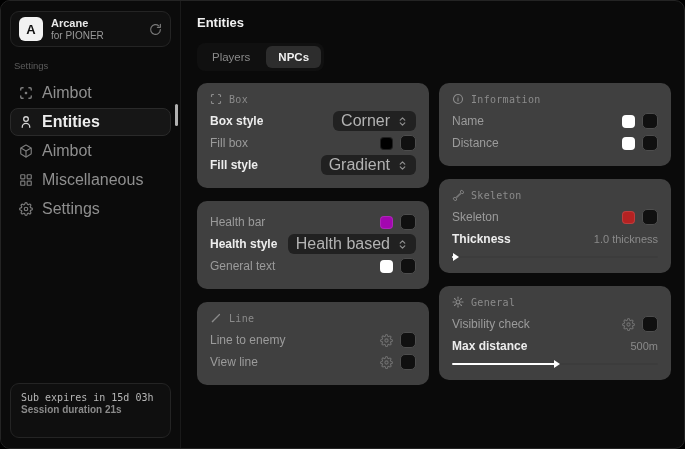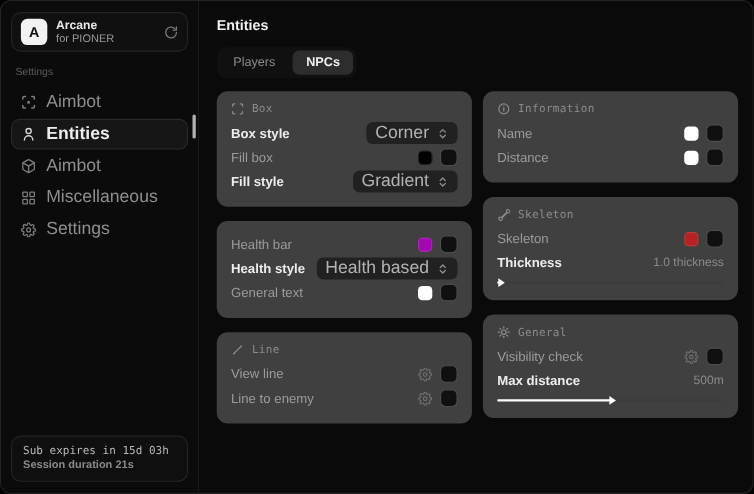--- a/index.html
+++ b/index.html
@@ -41,21 +41,21 @@
   }
   .nav-item .nico { width:14px; height:14px; color:#7d7d7d; flex:0 0 14px; }
   .nav-item.active { background:#161616; border-color:#2a2a2a; color:#ededed; font-weight:700; }
   .nav-item.active .nico { color:#d6d6d6; }
   .side-scroll {
     position:absolute; right:2px; top:103px; width:3px; height:22px;
     background:#cfcfcf; border-radius:2px; opacity:.85;
   }
   .side-footer {
     margin-top:auto; border:1px solid #242424; background:#0f0f0f;
-    border-radius:9px; padding:8px 10px 9px;
+    border-radius:9px; padding:8px 10px 22px;
   }
   .sub-expires { font-family:"DejaVu Sans Mono", monospace; font-size:10px; color:#b7b7b7; }
   .session { font-size:10px; color:#8a8a8a; margin-top:1px; font-weight:700; }
 
   
   .main { flex:1; padding:14px 13px 14px 16px; display:flex; flex-direction:column; }
   .page-title { font-size:13px; font-weight:700; color:#f1f1f1; }
   .tabs {
     margin-top:13px; display:inline-flex; gap:4px; background:#101010;
     border-radius:8px; padding:3px; align-self:flex-start;
@@ -317,32 +317,32 @@
         </section>
 
         <section class="card">
           <div class="card-head">
             <svg class="cico" viewBox="0 0 24 24">
                 <use href="#i-diagline"></use>
               </svg>
             <span>Line</span>
           </div>
           <div class="row">
-            <span class="rlabel">View line</span>
+            <span class="rlabel">Line to enemy</span>
             <span class="rctrl">
               <button class="mini-gear">
                 <svg viewBox="0 0 24 24">
                     <use href="#i-gear"></use>
                   </svg>
               </button>
               <span class="checkbox"></span>
             </span>
           </div>
           <div class="row">
-            <span class="rlabel">Line to enemy</span>
+            <span class="rlabel">View line</span>
             <span class="rctrl">
               <button class="mini-gear">
                 <svg viewBox="0 0 24 24">
                     <use href="#i-gear"></use>
                   </svg>
               </button>
               <span class="checkbox"></span>
             </span>
           </div>
         </section>

